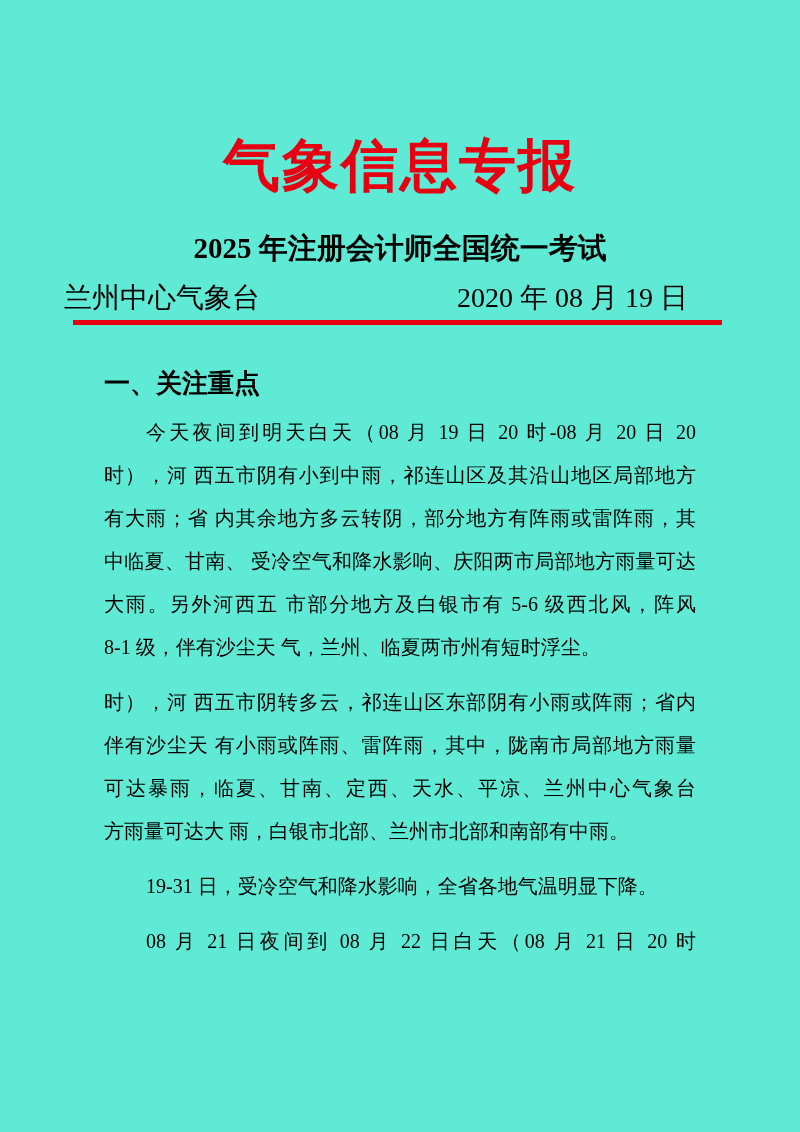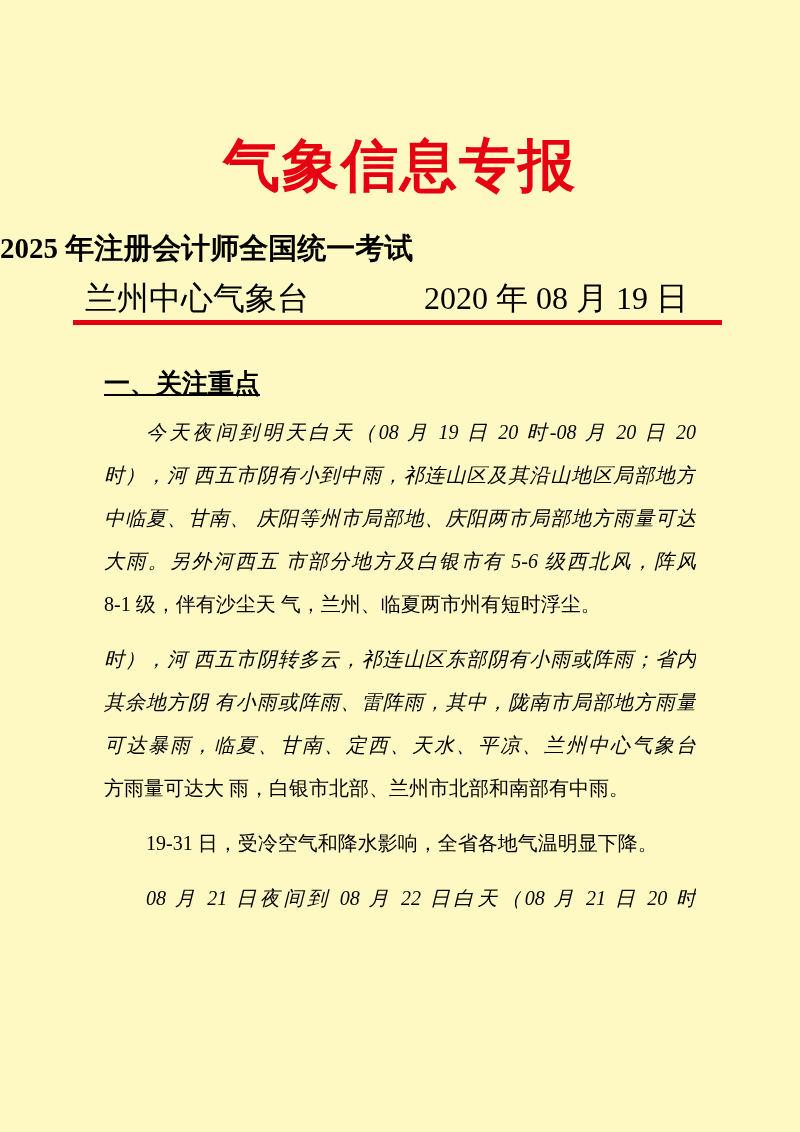--- a/index.html
+++ b/index.html
@@ -1,80 +1,80 @@
 <!DOCTYPE html>
 <html lang="zh"><head>
 <meta charset="utf-8">
 <style>
   html, body { margin: 0; padding: 0; background: #ffffff; }
   .doc {
     position: relative;
     width: 800px;
     height: 1132px;
-    background: #fef9c3;
+    background: #5eead4;
     overflow: hidden;
     font-family: "Liberation Serif", "DejaVu Serif", serif;
     color: #111111;
   }
   .doc-title {
     margin: 136px 0 0 0;
     text-align: center;
     font-size: 57px;
     line-height: 1.05;
     font-weight: 700;
     letter-spacing: 2px;
     color: #e60012;
   }
   .subtitle-wrap { margin-top: 30px; }
   .subtitle {
+    text-align: center;
     font-size: 29px;
     line-height: 45px;
     font-weight: 700;
     color: #000000;
   }
   .masthead {
     display: flex;
     justify-content: space-between;
     align-items: baseline;
-    margin: 12px 112px 0 85px;
-    font-size: 32px;
+    margin: 12px 112px 0 64px;
+    font-size: 28px;
     line-height: 30px;
     color: #000000;
     text-align: right;
   }
   .red-rule {
     margin: 7px 0 0 73px;
     width: 649px;
     height: 5px;
     background: #e60012;
   }
   .section-heading {
     margin: 42px 0 0 104px;
     font-size: 26px;
     line-height: 34px;
     font-weight: 700;
     color: #000000;
-    text-decoration: underline;
   }
   .body-text {
     margin: 10px 104px 0 104px;
     width: 592px;
     font-size: 20px;
     color: #000000;
   }
   .paragraph { margin: 0 0 12px 0; }
   .line {
     height: 43px;
     line-height: 43px;
     text-align: justify;
     text-align-last: left;
     overflow: hidden;
     white-space: pre-wrap;
   }
-  .line.just { text-align-last: justify; font-style: italic; }
+  .line.just { text-align-last: justify; }
   .line.indent { padding-left: 42px; }
 </style>
 </head>
 <body>
 
 <div class="doc">
 
   <div class="doc-title" style="color: rgb(230, 0, 18);">气象信息专报</div>
 
   <div class="subtitle-wrap">
@@ -87,27 +87,28 @@
   </div>
 
   <div class="red-rule" style="background: rgb(230, 0, 18);"></div>
 
   <div class="section-heading">一、关注重点</div>
 
   <div class="body-text">
       <div class="paragraph">
         <div class="line just indent">今天夜间到明天白天（08 月 19 日 20 时-08 月 20 日 20</div>
         <div class="line just">时），河 西五市阴有小到中雨，祁连山区及其沿山地区局部地方</div>
-        <div class="line just">中临夏、甘南、 庆阳等州市局部地、庆阳两市局部地方雨量可达</div>
+        <div class="line just">有大雨；省 内其余地方多云转阴，部分地方有阵雨或雷阵雨，其</div>
+        <div class="line just">中临夏、甘南、 受冷空气和降水影响、庆阳两市局部地方雨量可达</div>
         <div class="line just">大雨。另外河西五 市部分地方及白银市有 5-6 级西北风，阵风</div>
         <div class="line">8-1 级，伴有沙尘天 气，兰州、临夏两市州有短时浮尘。</div>
       </div>
       <div class="paragraph">
         <div class="line just">时），河 西五市阴转多云，祁连山区东部阴有小雨或阵雨；省内</div>
-        <div class="line just">其余地方阴 有小雨或阵雨、雷阵雨，其中，陇南市局部地方雨量</div>
+        <div class="line just">伴有沙尘天 有小雨或阵雨、雷阵雨，其中，陇南市局部地方雨量</div>
         <div class="line just">可达暴雨，临夏、甘南、定西、天水、平凉、兰州中心气象台</div>
         <div class="line">方雨量可达大 雨，白银市北部、兰州市北部和南部有中雨。</div>
       </div>
       <div class="paragraph">
         <div class="line indent">19-31 日，受冷空气和降水影响，全省各地气温明显下降。</div>
       </div>
       <div class="paragraph">
         <div class="line just indent">08 月 21 日夜间到 08 月 22 日白天（08 月 21 日 20 时</div>
       </div>
     </div>

